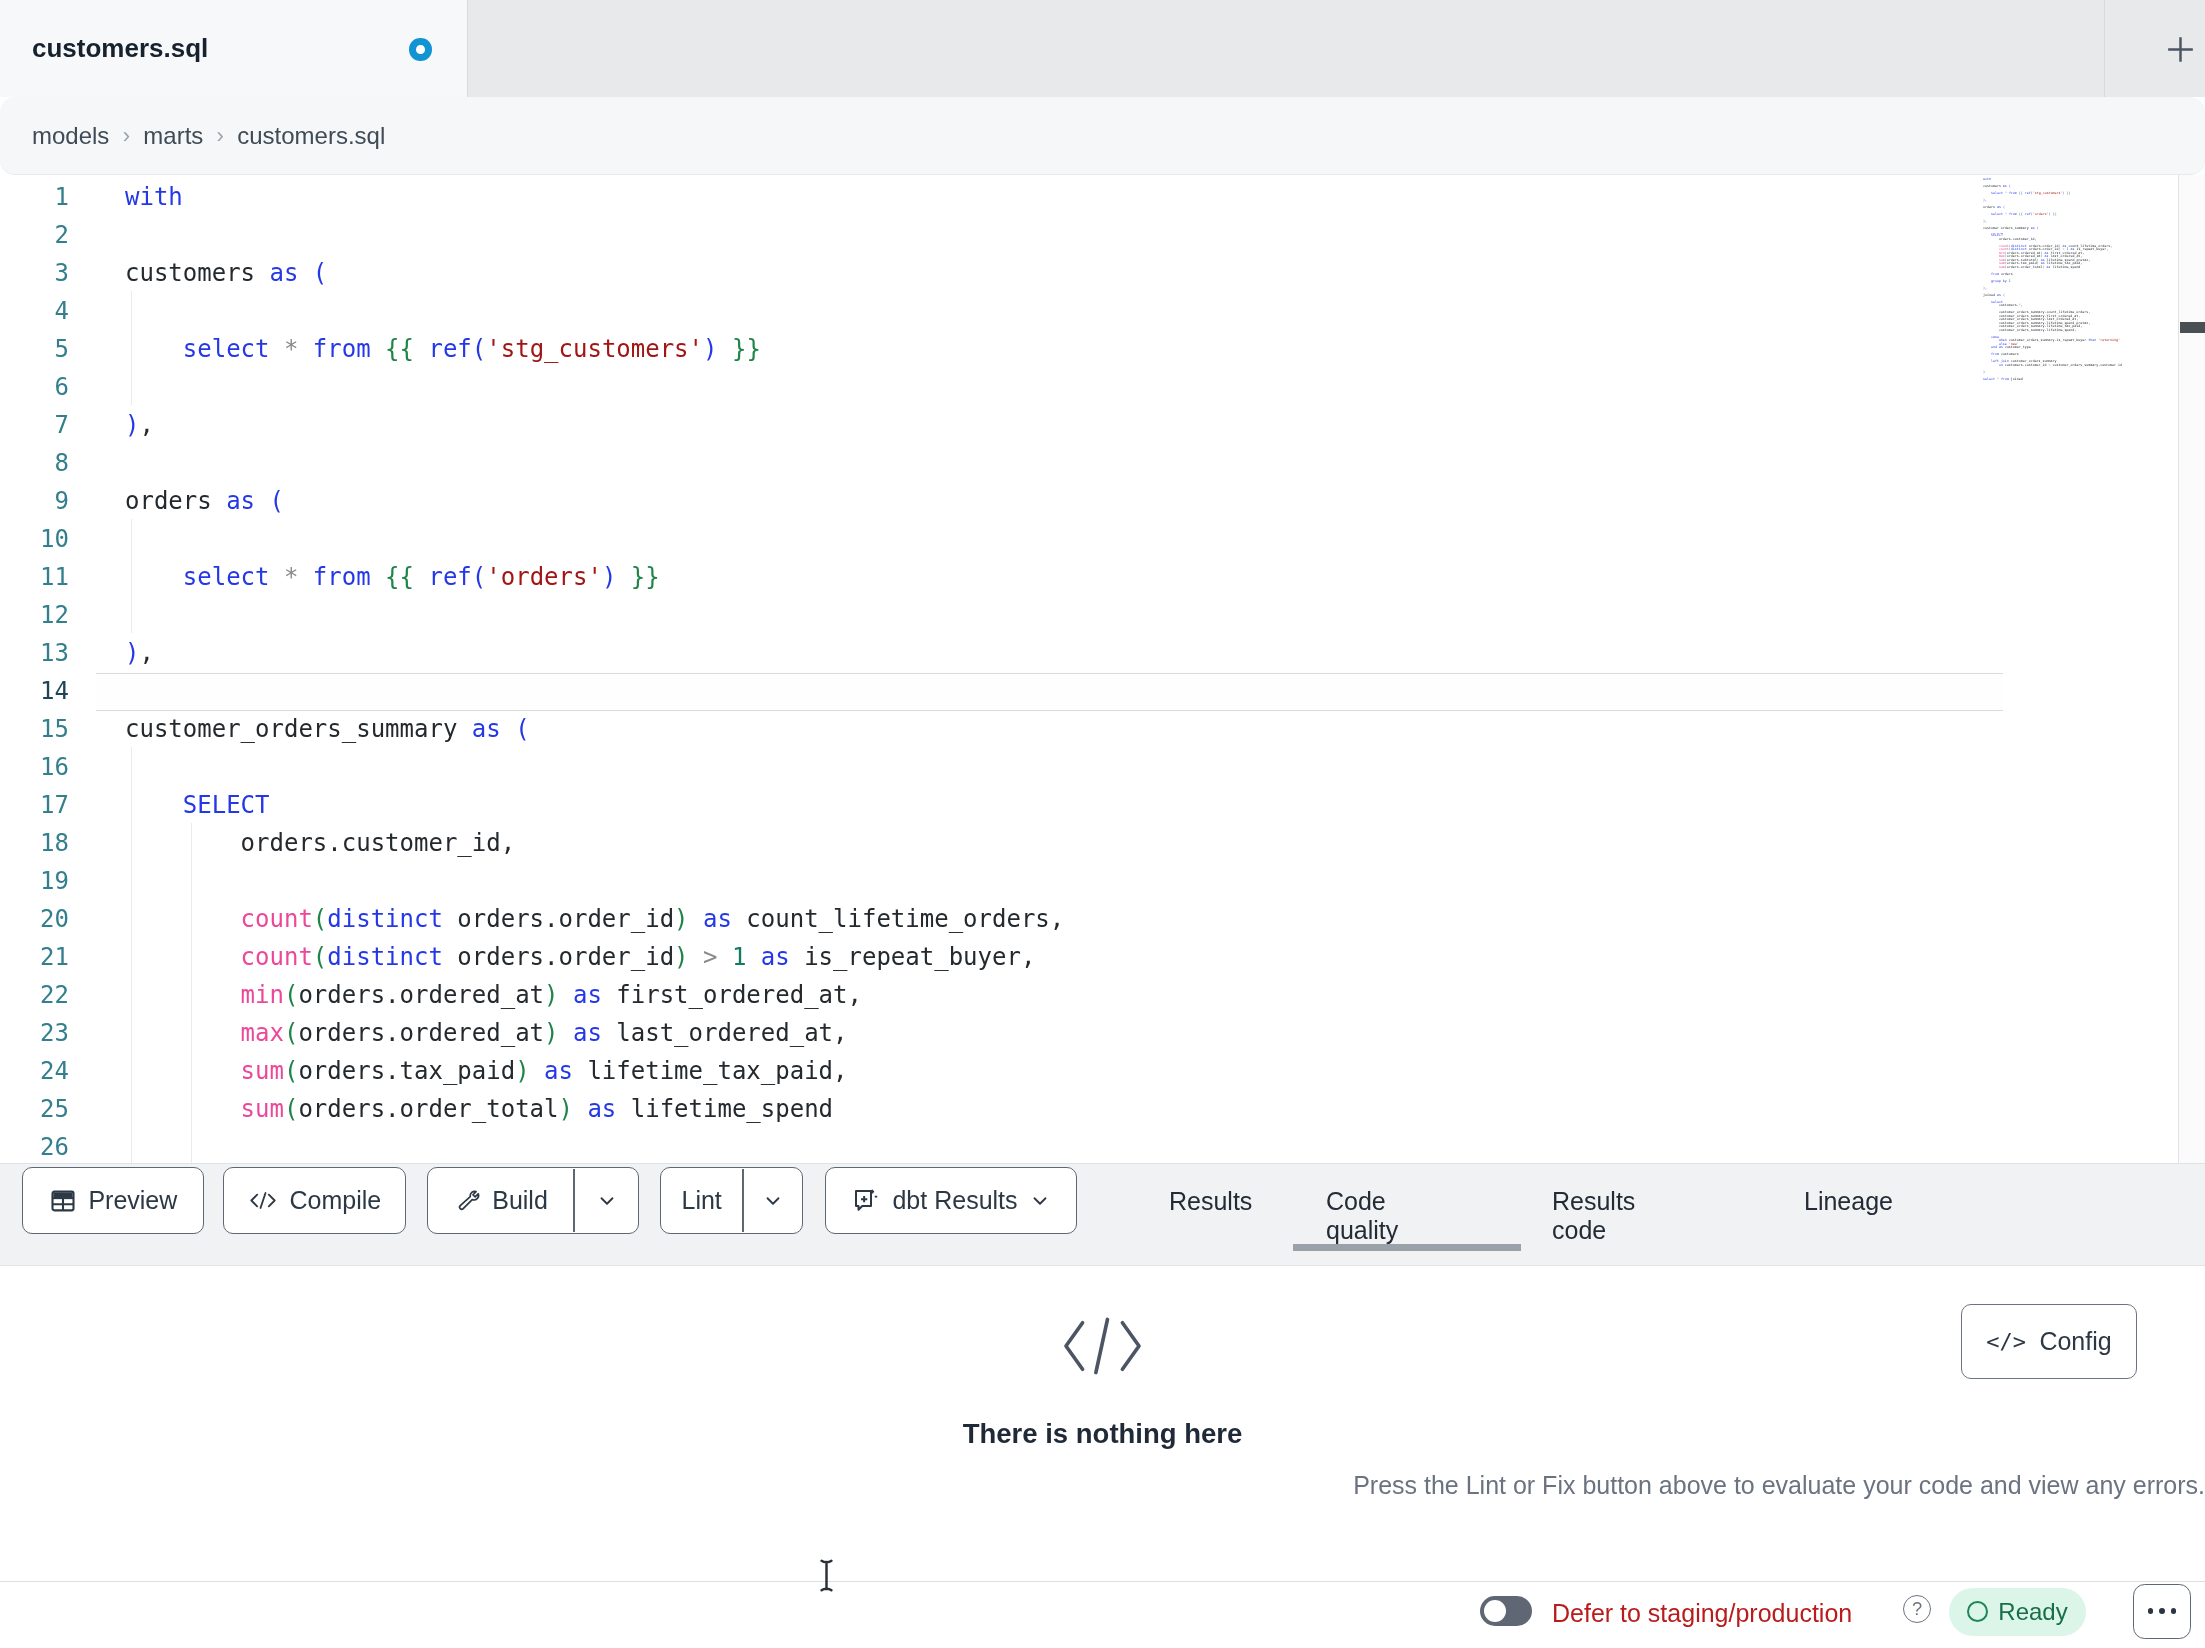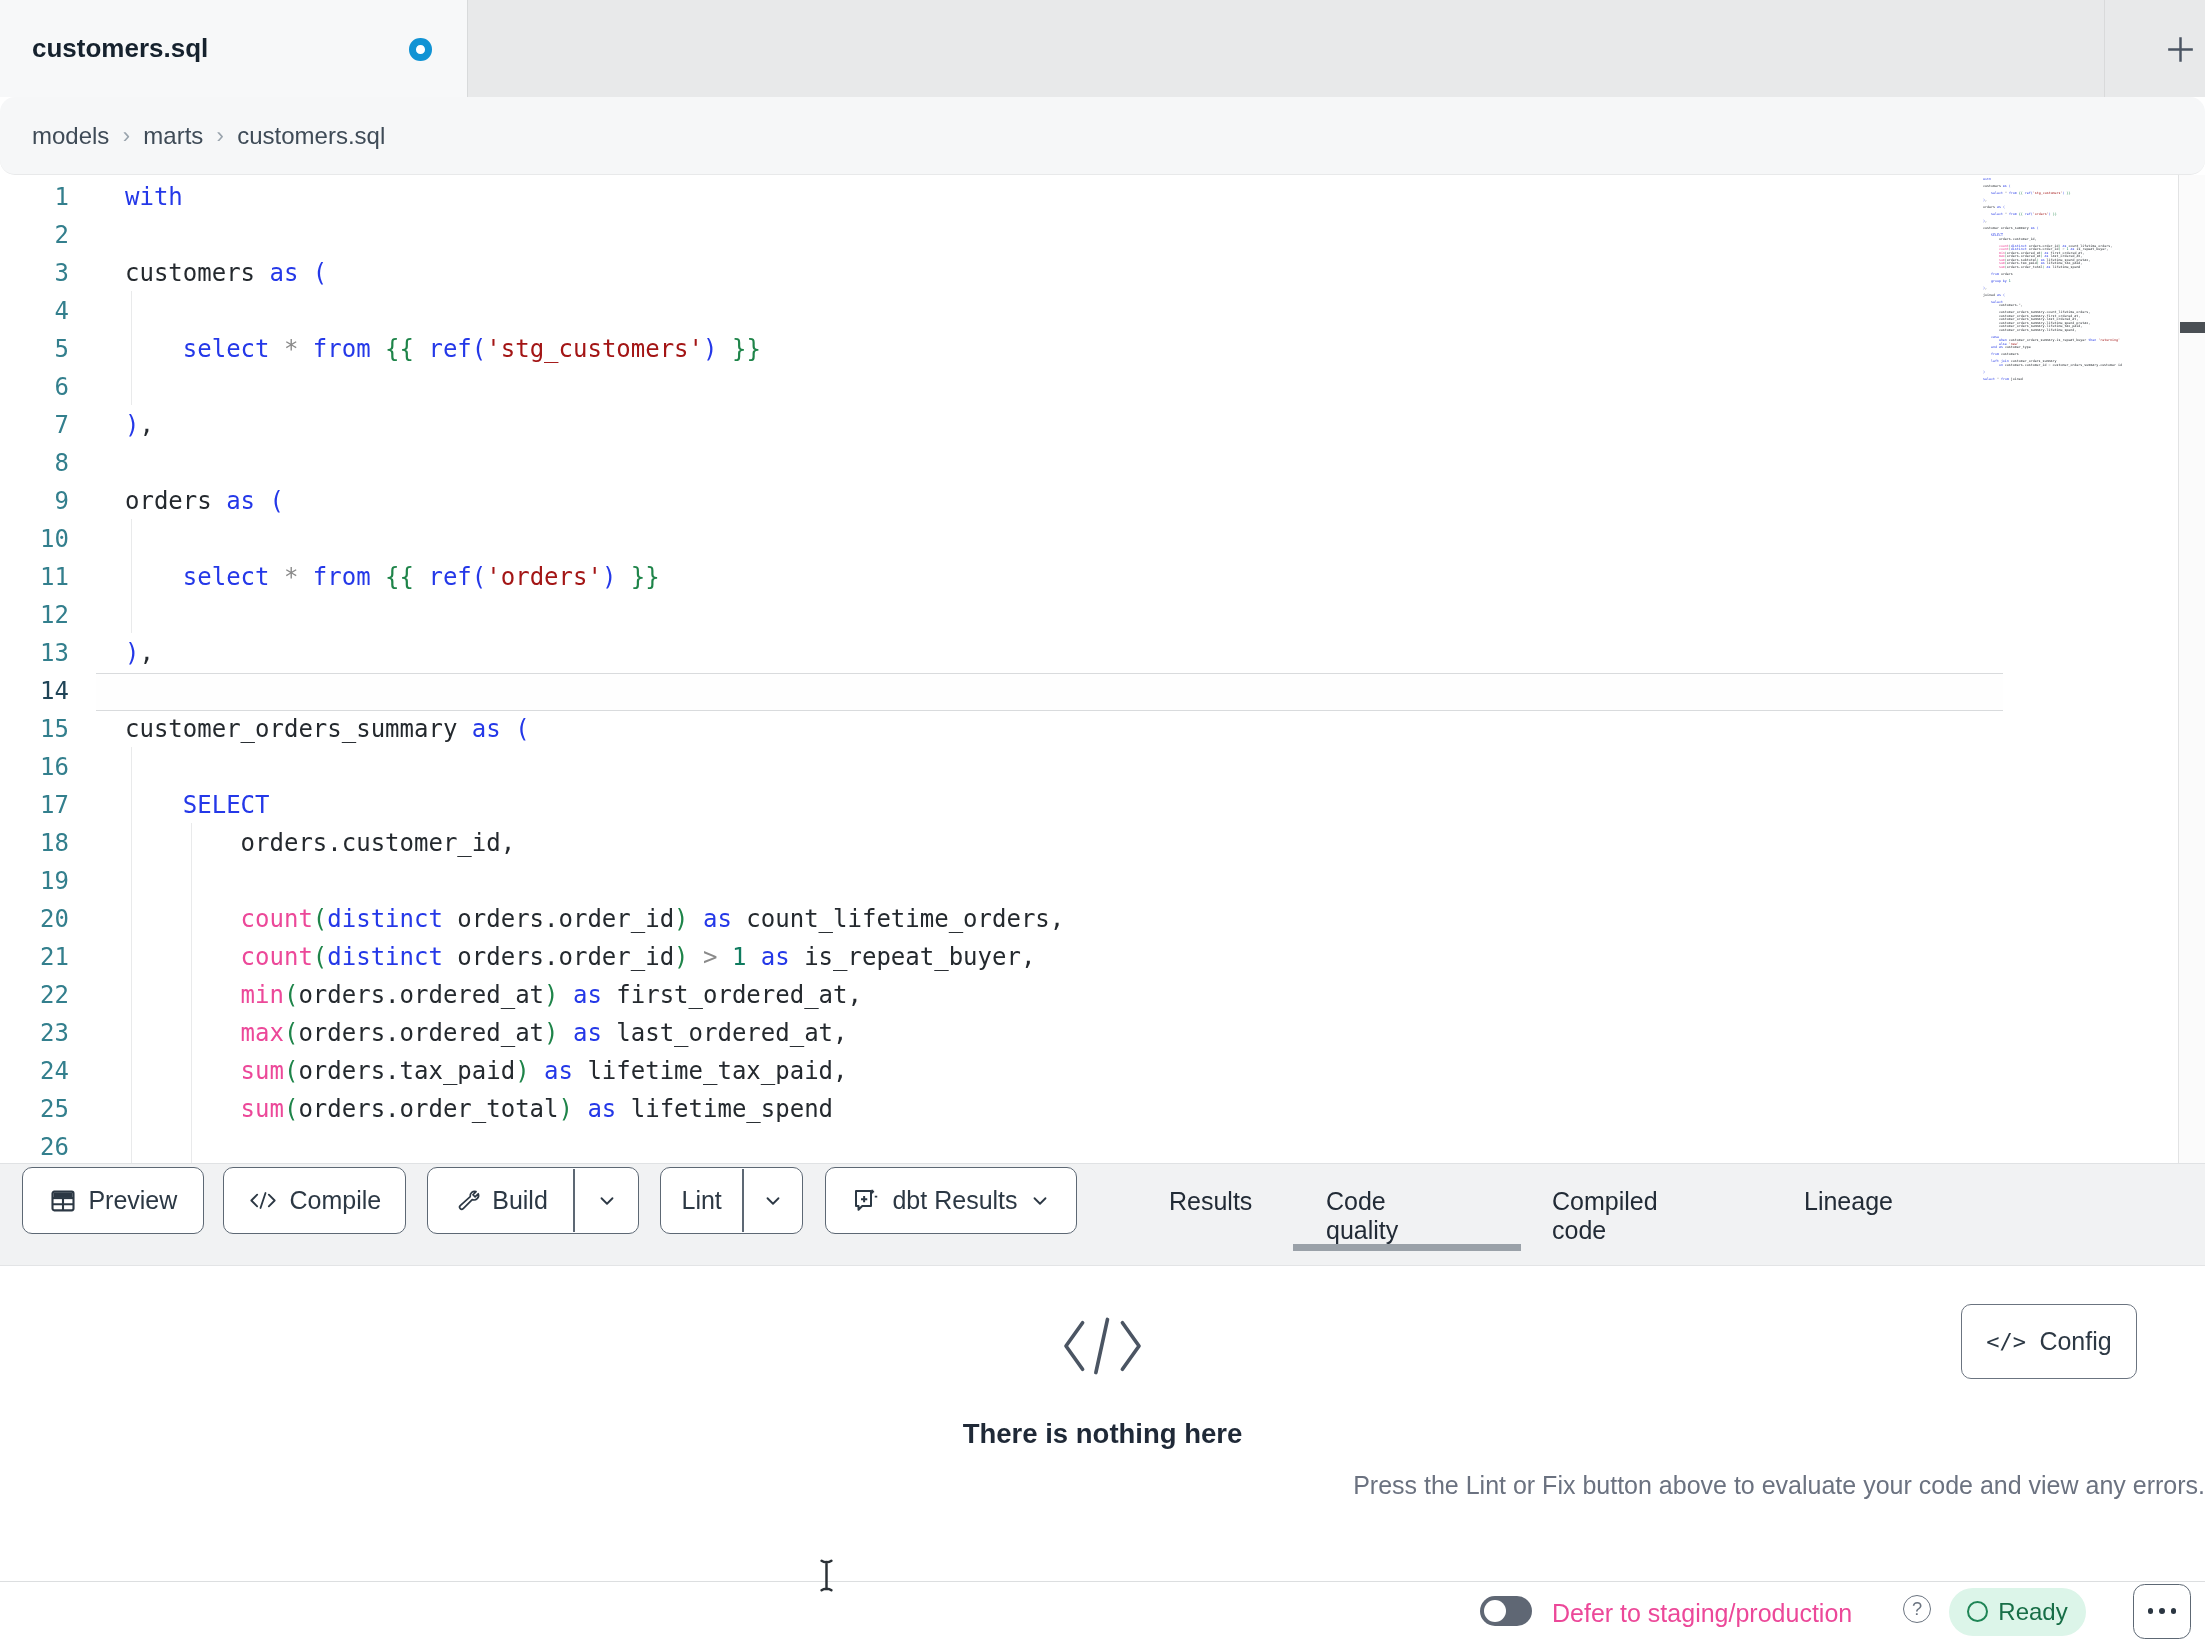--- a/index.html
+++ b/index.html
@@ -68,21 +68,21 @@
   .empty-icon{position:absolute;left:1061px;top:50px;color:#4b5563;}
   .empty-title{position:absolute;left:0;top:152px;width:2205px;text-align:center;
       font-size:27.5px;font-weight:bold;color:#1f2937;}
   .empty-sub{position:absolute;left:0;top:205px;width:2205px;text-align:right;font-size:25px;color:#6b7280;}
   
   .statusbar{position:absolute;left:0;top:1581px;width:2205px;height:68px;background:#fff;
       border-top:0.8px solid #dcdee0;box-sizing:border-box;}
   .toggle{position:absolute;left:1480px;top:14px;width:52px;height:30px;border-radius:15px;
       background:#5f6774;cursor:pointer;}
   .toggle-knob{position:absolute;left:4.2px;top:4.2px;width:22px;height:22px;border-radius:50%;background:#fff;}
-  .defer-label{position:absolute;left:1552px;top:16.7px;font-size:25px;color:#ec4899;}
+  .defer-label{position:absolute;left:1552px;top:16.7px;font-size:25px;color:#b91c1c;}
   .help-icon{position:absolute;left:1903px;top:13.3px;width:28px;height:28px;border:1.7px solid #6b7480;
       border-radius:50%;box-sizing:border-box;display:flex;align-items:center;justify-content:center;
       font-size:18.3px;color:#6b7480;cursor:pointer;}
   .ready-badge{position:absolute;left:1949px;top:5.8px;width:137px;height:48px;border-radius:24px;
       background:#dcf5e9;display:flex;align-items:center;justify-content:center;gap:10px;
       font-size:24px;color:#176e47;}
   .ready-circle{width:21px;height:21px;border:2.5px solid #1f8556;border-radius:50%;box-sizing:border-box;}
   .more-btn{position:absolute;left:2133px;top:1.7px;width:58px;height:55px;border:1.7px solid #5d6874;
       border-radius:11.7px;box-sizing:border-box;display:flex;align-items:center;justify-content:center;
       gap:5.8px;cursor:pointer;background:#fff;}
@@ -310,21 +310,21 @@
       </svg>
       <span>dbt Results</span>
       <svg width="22" height="22" viewBox="0 0 24 24">
         <path d="M6 9l6 6 6-6" stroke="#2c3844" stroke-width="2" fill="none" stroke-linecap="round" stroke-linejoin="round"></path>
       </svg>
     </div>
 
     <div class="rtabs">
       <div class="rtab" style="left:1169px">Results</div>
       <div class="rtab" style="left:1326px">Code quality</div>
-      <div class="rtab" style="left:1552px">Compiled code</div>
+      <div class="rtab" style="left:1552px">Results code</div>
       <div class="rtab" style="left:1804px">Lineage</div>
       <div class="rtab-underline"></div>
     </div>
   </div>
 
   <div class="panel">
     <div class="config-btn">
       <span class="config-code">&lt;/&gt;</span>
       <span>Config</span>
     </div>

